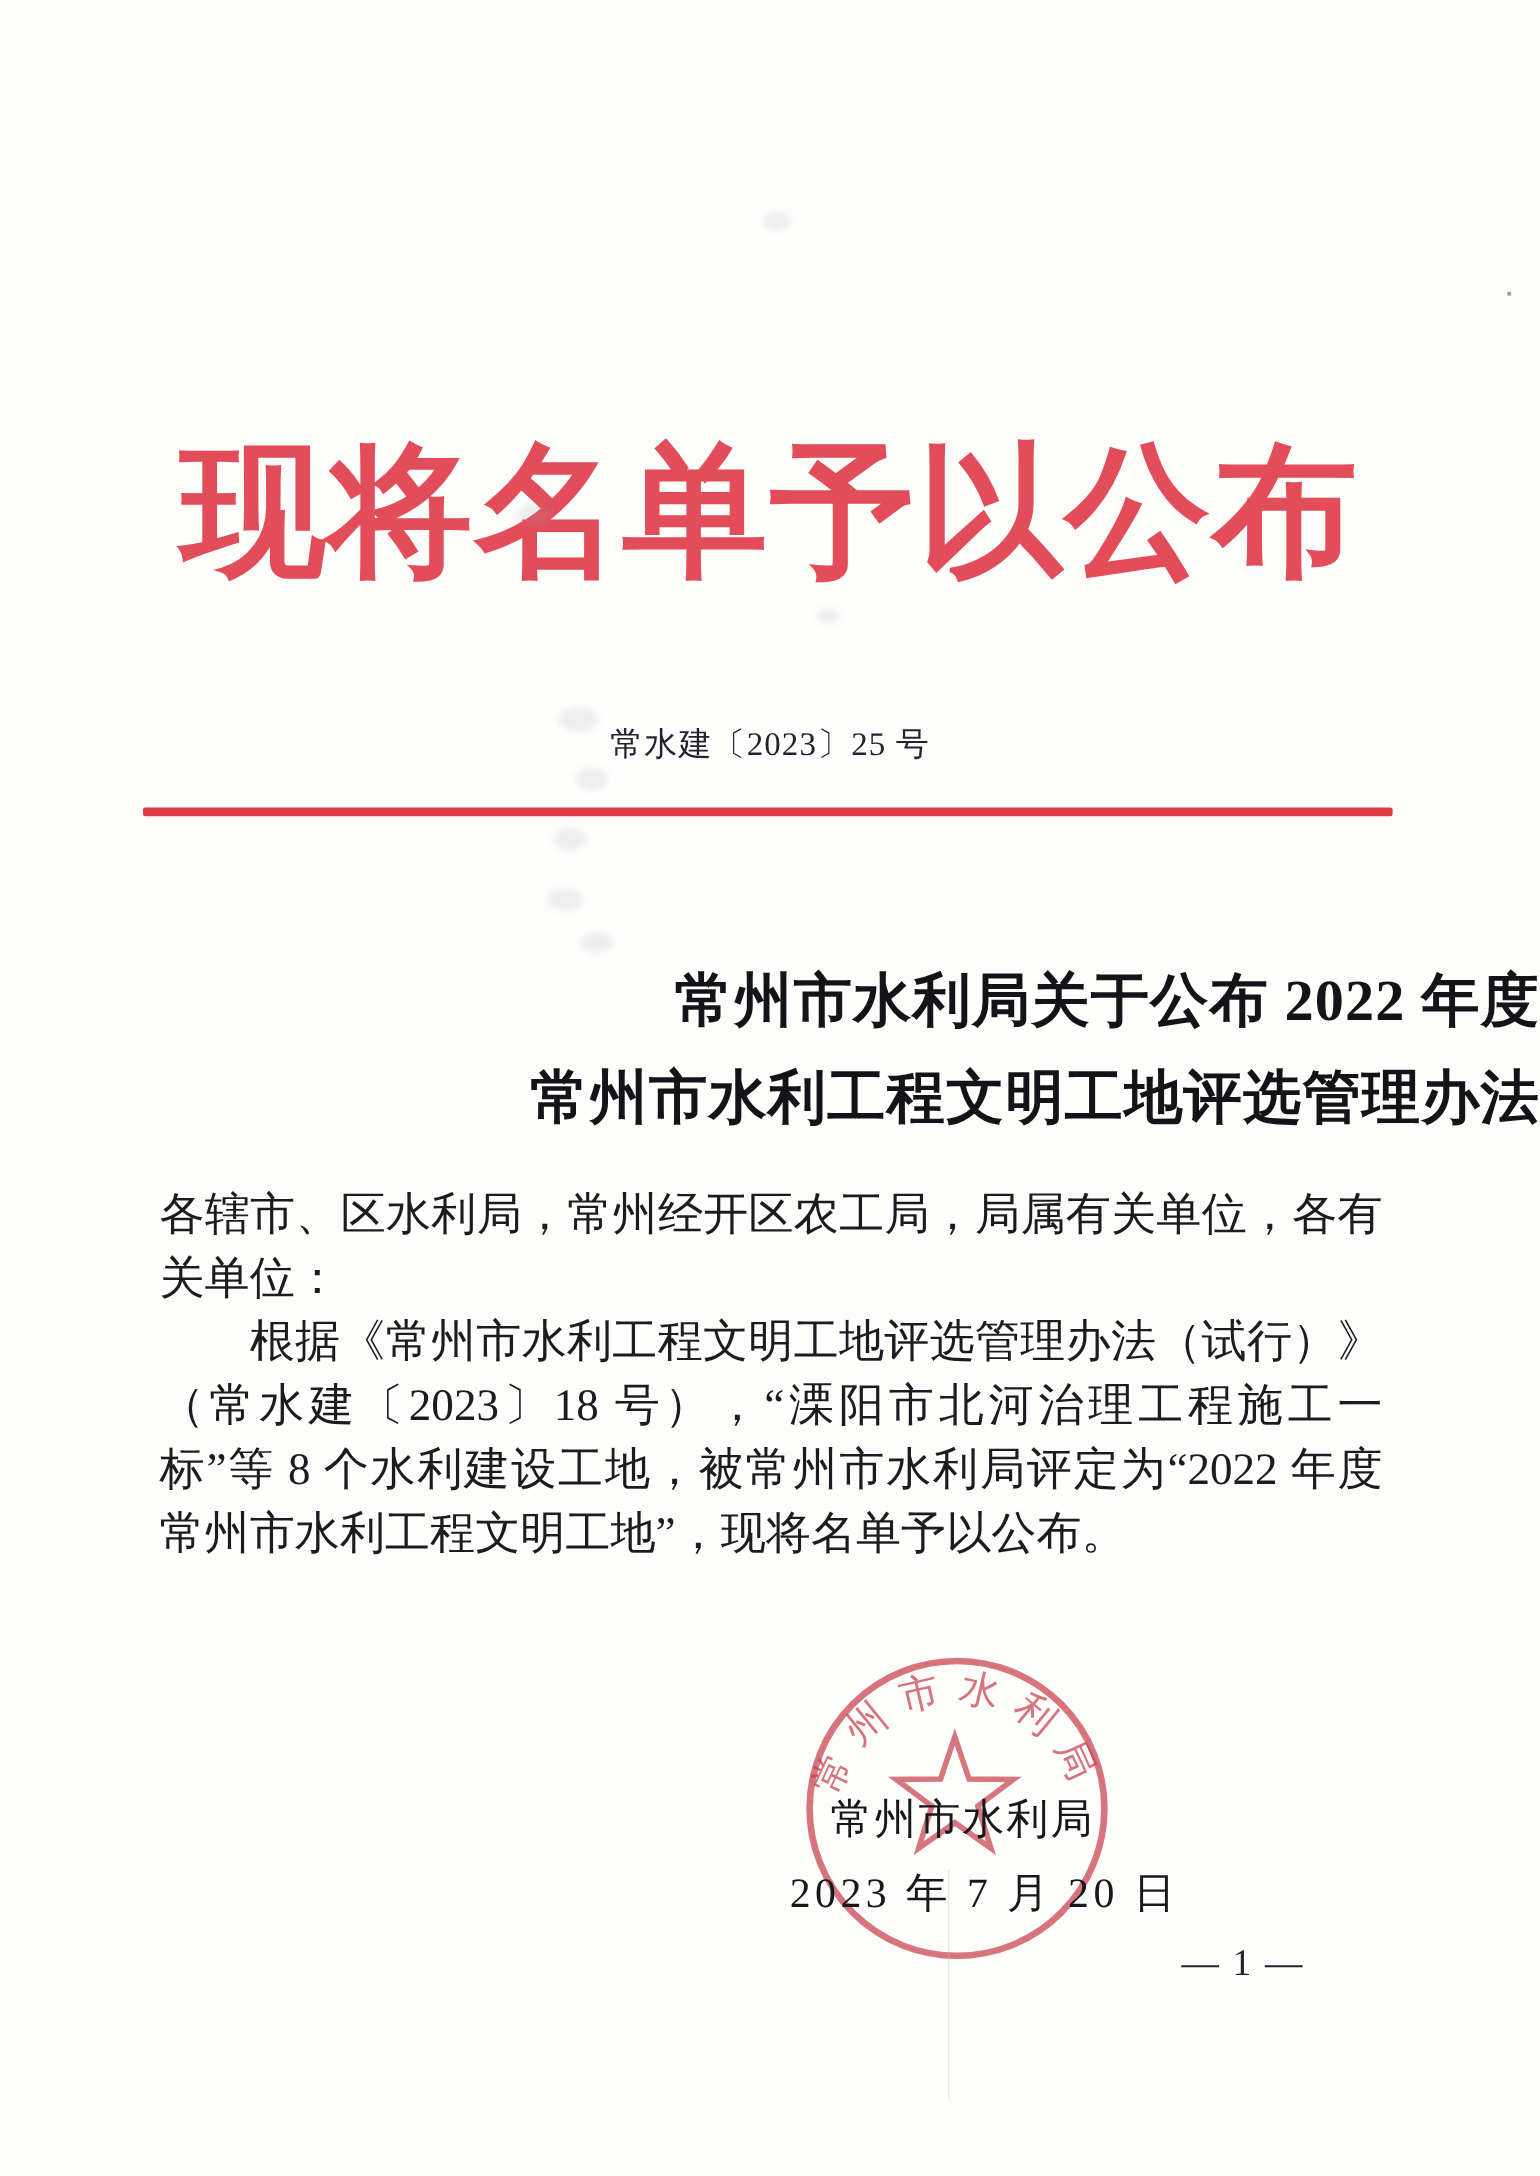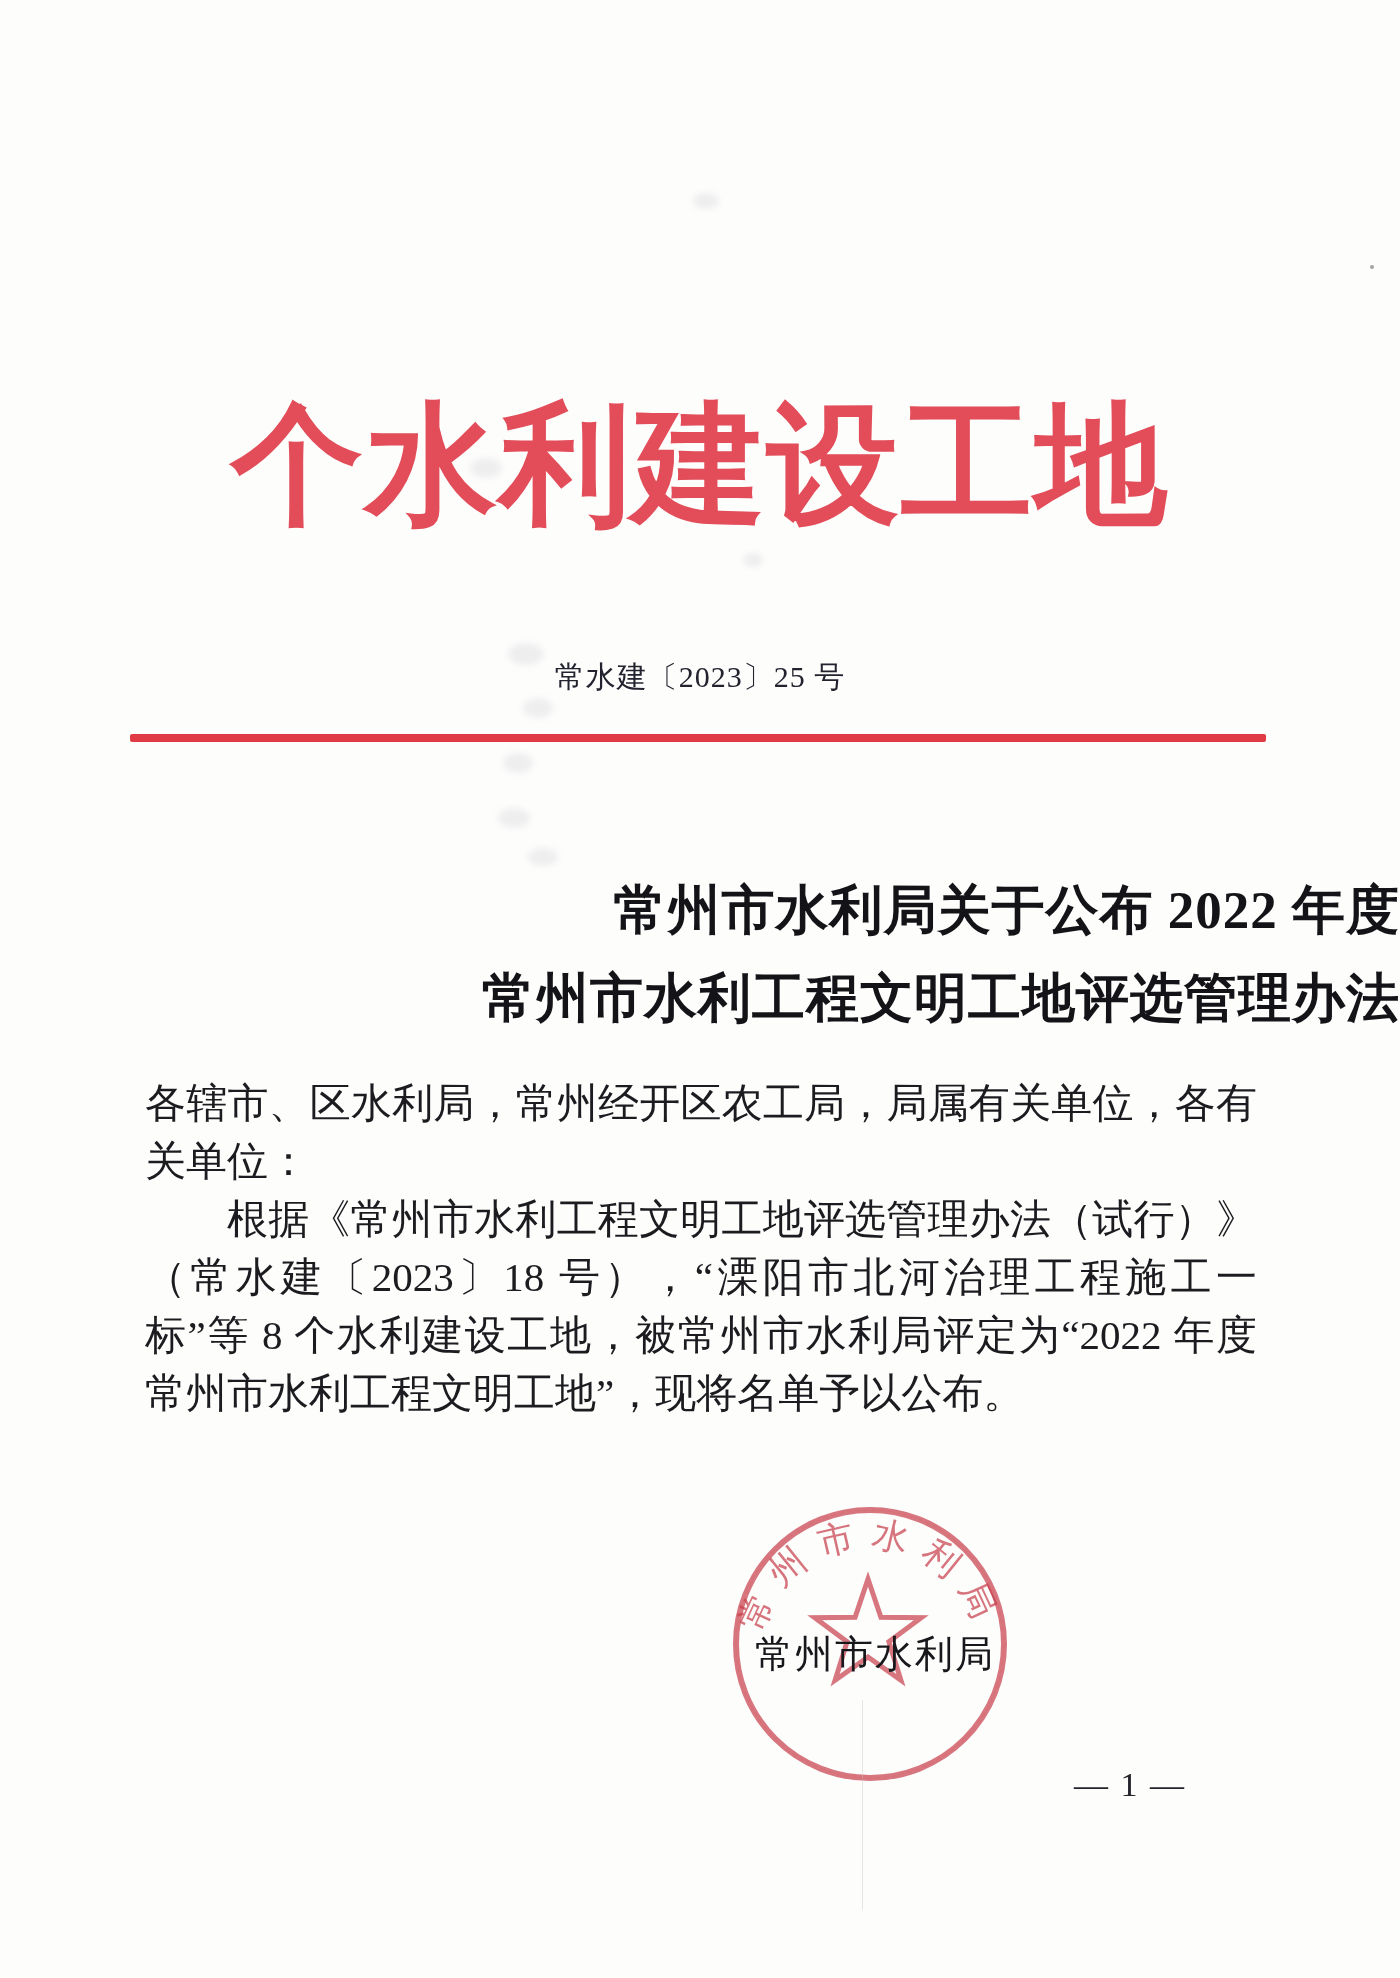--- a/index.html
+++ b/index.html
@@ -89,21 +89,21 @@
   .fold-line{
     position:absolute;left:862px;top:1700px;width:1px;height:210px;
     background:rgba(195,195,195,0.40);
   }
 </style>
 </head>
 <body>
 
 <div class="page">
 
-  <div class="agency-title">个水利建设工地</div>
+  <div class="agency-title">现将名单予以公布</div>
 
   <div class="doc-number">常水建〔2023〕25 号</div>
 
   <div class="red-rule"></div>
 
   <div class="notice-title">
     <div>常州市水利局关于公布 2022 年度</div>
     <div>常州市水利工程文明工地评选管理办法</div>
   </div>
 
@@ -124,20 +124,21 @@
         <path id="sealArc" d="M 40 180 A 110 110 0 1 1 256 180" fill="none"></path>
       </defs>
       <text font-size="36" fill="#c8414e" opacity="0.72" letter-spacing="14" text-anchor="middle" font-family="Liberation Serif, DejaVu Serif, serif">
         <textPath href="#sealArc" startOffset="50%">常州市水利局</textPath>
       </text>
     </svg>
   </div>
 
   <div class="signature">
     <div>常州市水利局</div>
+    <div class="date">2023 年 7 月 20 日</div>
   </div>
 
   <div class="page-number">— 1 —</div>
 
   <div class="artifact" style="left:470px;top:458px;width:32px;height:20px;"></div>
   <div class="artifact" style="left:693px;top:193px;width:26px;height:16px;"></div>
   <div class="artifact" style="left:508px;top:643px;width:36px;height:22px;"></div>
   <div class="artifact" style="left:523px;top:698px;width:30px;height:20px;"></div>
   <div class="artifact" style="left:503px;top:753px;width:30px;height:20px;"></div>
   <div class="artifact" style="left:498px;top:808px;width:32px;height:20px;"></div>

